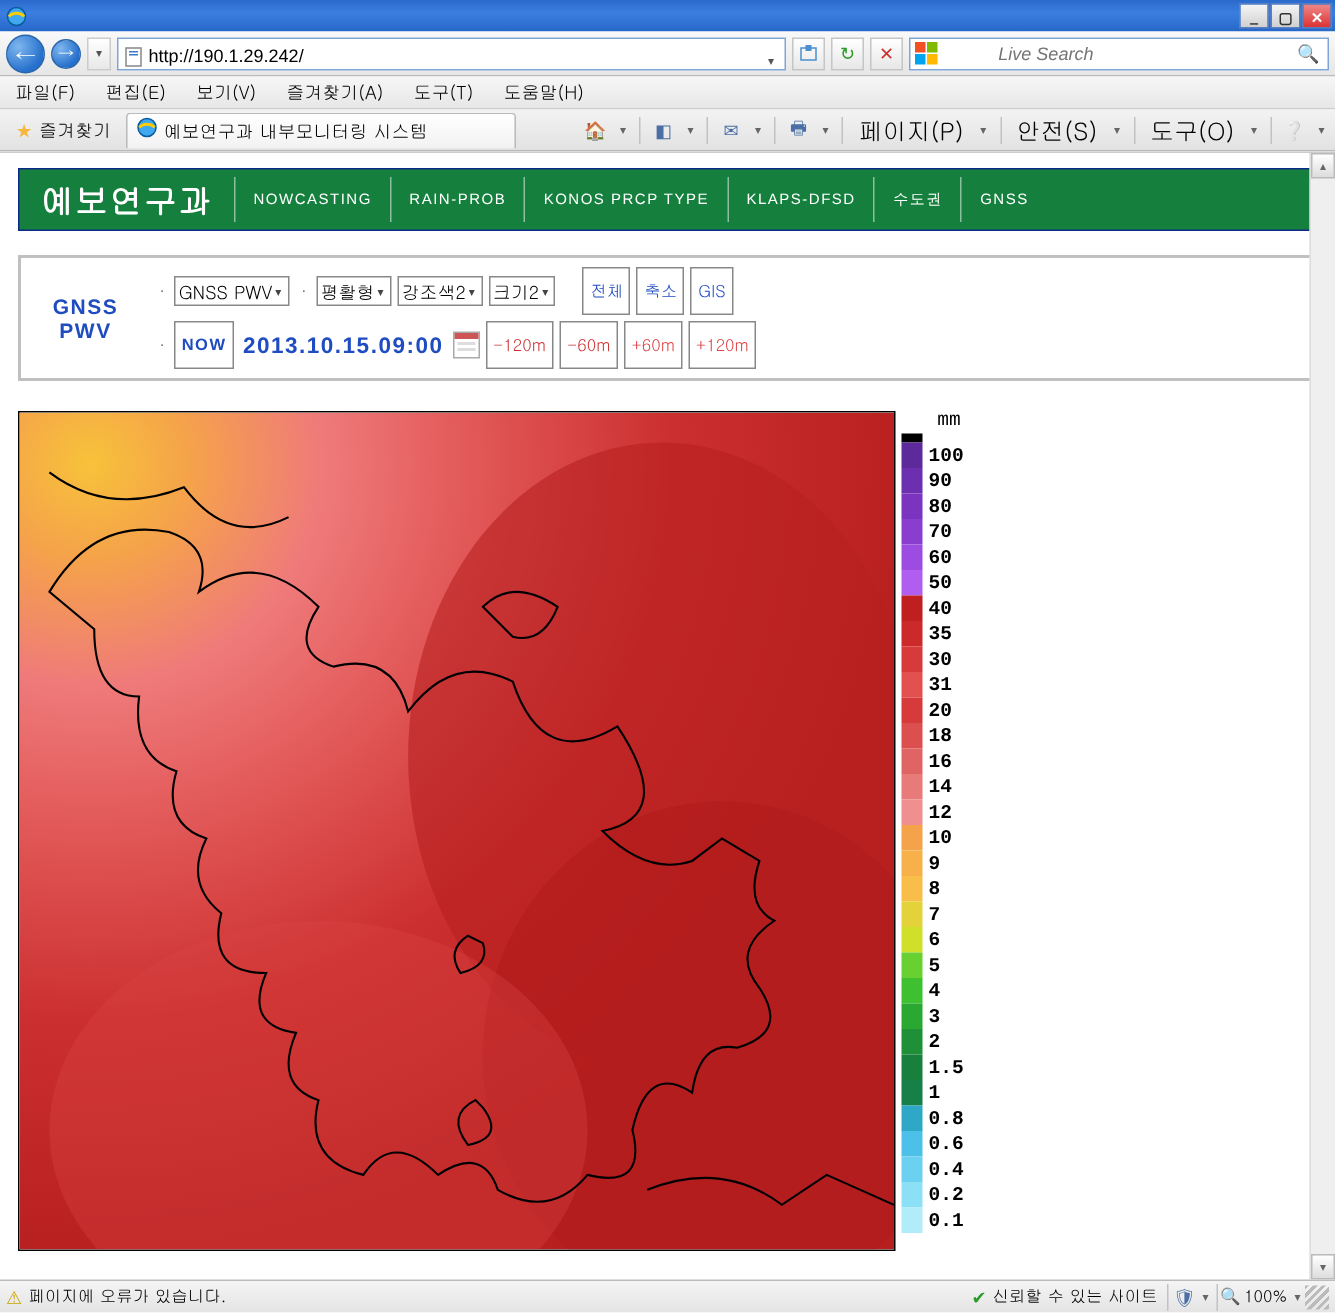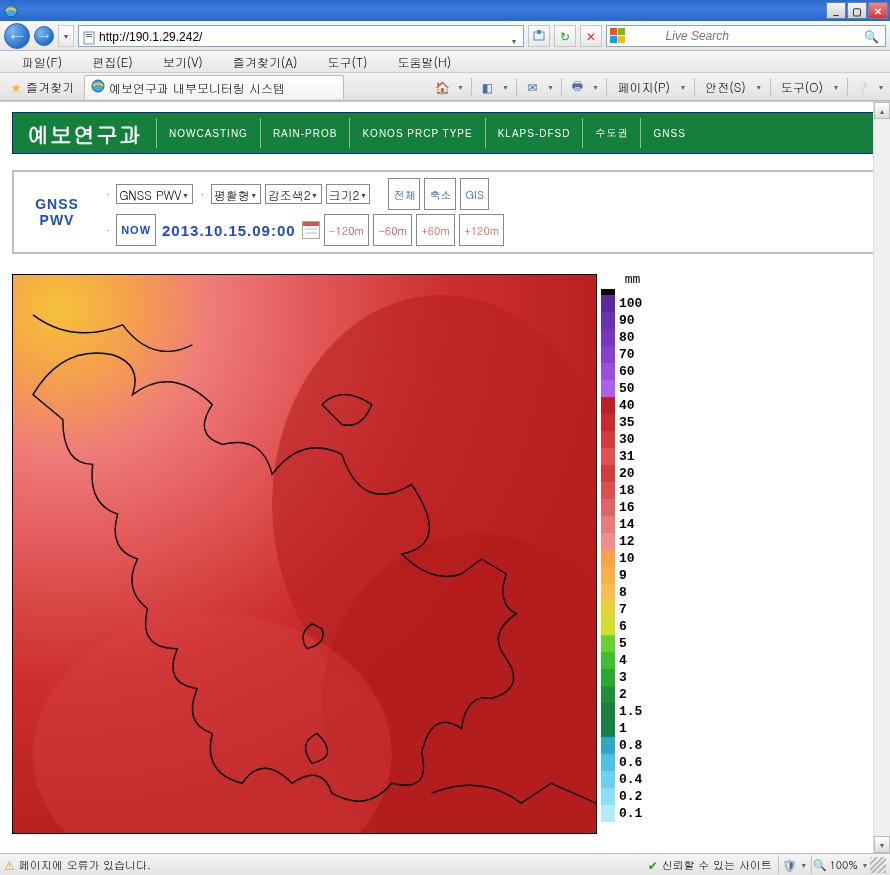--- a/index.html
+++ b/index.html
@@ -26,31 +26,31 @@
 .tool-icon.stop{ color:#c33;}
 .search-box { width:280px; height:22px; border:1px solid #7ea5d6; background:#fff; display:flex; align-items:center; padding:0 3px;gap:40px;}
 .search-box .logo { width:16px; height:16px; position:relative;}
 .search-box input { flex:1; border:none; outline:none; color:#888; font-style:italic; height:18px; font-size:12px;}
 .search-box .mag { width:20px; color:#3a7cc9; text-align:center;}
 .flag { display:inline-block; width:7px; height:7px; }
 .flag.r{background:#f25022;} .flag.g{background:#7fba00;} .flag.b{background:#00a4ef;} .flag.y{background:#ffb900;}
 .flag-wrap{display:grid; grid-template-columns:7px 7px; grid-template-rows:7px 7px; gap:1px;}
 
 
-.menubar { height:22px; background:linear-gradient(#f6f6f6,#e7e7e7); border-bottom:1px solid #ccc; display:flex; align-items:center; padding:0 16px; gap:18px;}
+.menubar { height:22px; background:linear-gradient(#f6f6f6,#e7e7e7); border-bottom:1px solid #ccc; display:flex; align-items:center; padding:0 4px; gap:8px;}
 .menubar .m { padding:2px 6px; cursor:default; }
 
 
 .favrow { height:28px; background:linear-gradient(#f3f3f3,#e2e2e2); border-bottom:1px solid #b8b8b8; display:flex; align-items:center; padding:0 4px; gap:4px;}
 .favbtn { display:flex; align-items:center; gap:4px; padding:2px 6px;}
 .star{ color:#f6b73c; font-size:12px;}
 .tab-on { height:24px; background:linear-gradient(#fff,#f2f2f2); border:1px solid #bbb; border-bottom:none; border-radius:3px 3px 0 0; display:flex; align-items:center; padding:0 6px; gap:4px; min-width:260px;}
 .favrow .spacer{flex:1;}
 .tbico { width:18px; height:18px; display:inline-flex; align-items:center; justify-content:center; font-size:12px; color:#4a6fa6;}
-.tbtext { padding:2px 4px; font-size:12px; }
+.tbtext { padding:2px 4px; font-size:16px; }
 .tbdd { font-size:8px; color:#666; padding:0 3px;}
 .tbsep { width:1px; height:18px; background:#c2c2c2; margin:0 2px;}
 
 
 .content { position:absolute; top:101px; left:0; right:0; bottom:22px; background:#fff; border-top:1px solid #ccc; overflow:hidden;}
 .content-inner { padding:10px 12px 0 12px; }
 
 
 .bluenav { background:#15803d; height:42px; display:flex; align-items:center; border:1px solid #0d2a88;}
 .bluenav .brand { color:#fff; font-size:22px; font-weight:bold; letter-spacing:1px; padding:0 14px;}

